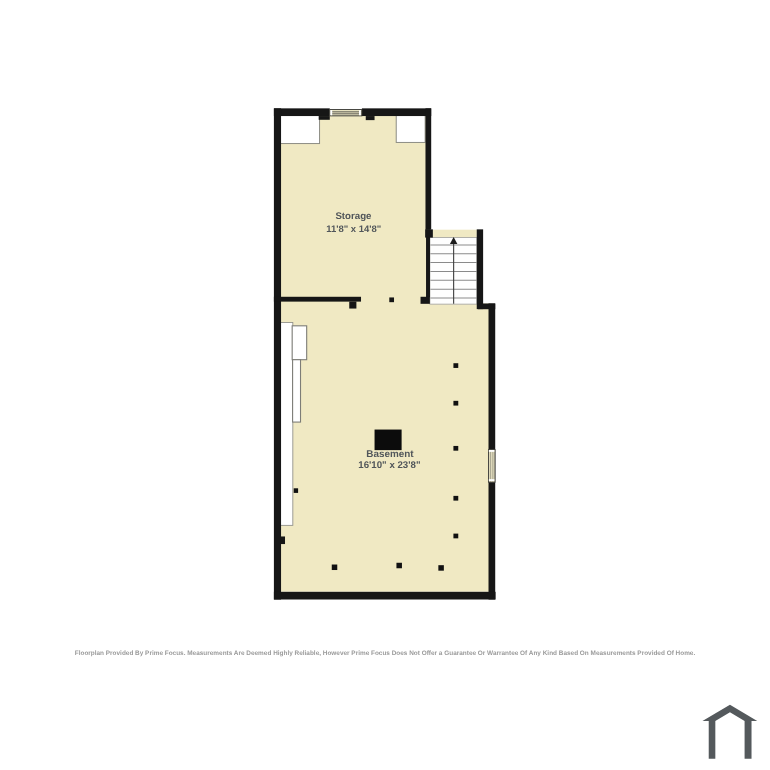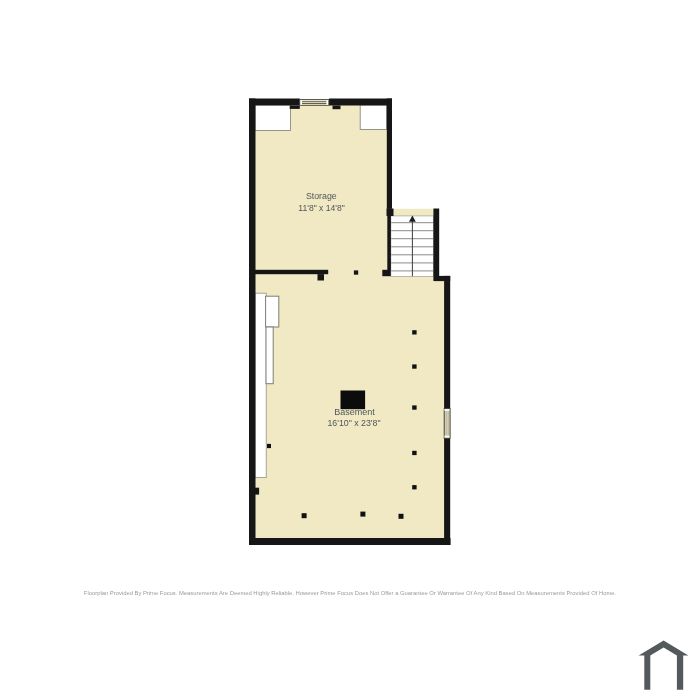--- a/index.html
+++ b/index.html
@@ -1,16 +1,16 @@
 <!DOCTYPE html>
 <html><head>
 <meta charset="utf-8">
 <style>
   html,body{margin:0;padding:0;background:#ffffff;}
-  .page{width:700px;height:700px;position:relative;font-family:"Liberation Sans",sans-serif;}
+  .page{width:700px;height:700px;position:relative;font-family:"Liberation Sans",sans-serif;font-weight:bold;}
   svg{position:absolute;top:0;left:0;}
   text{font-family:"Liberation Sans",sans-serif;}
 </style>
 </head>
 <body>
 <div class="page">
 <svg width="700" height="700" viewBox="0 0 700 700">
 
   <rect x="252" y="101" width="137" height="172" fill="#f0e9c3"></rect>
 

